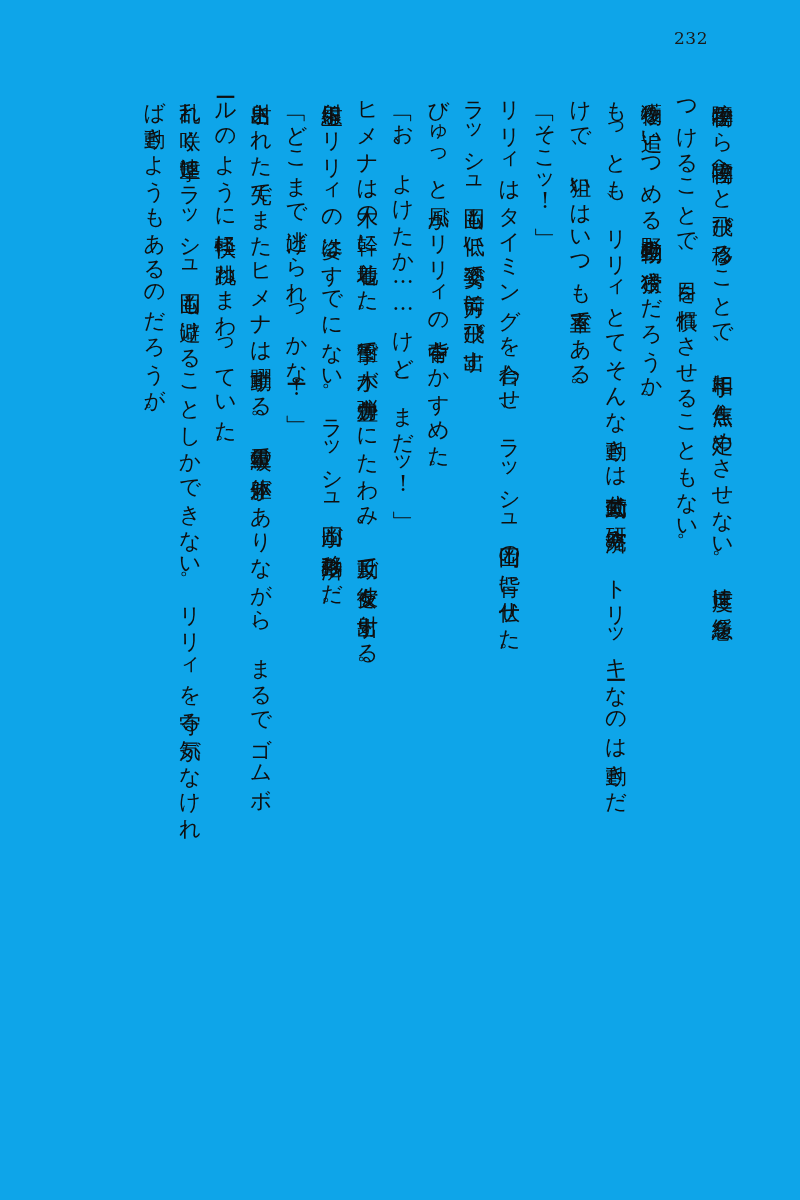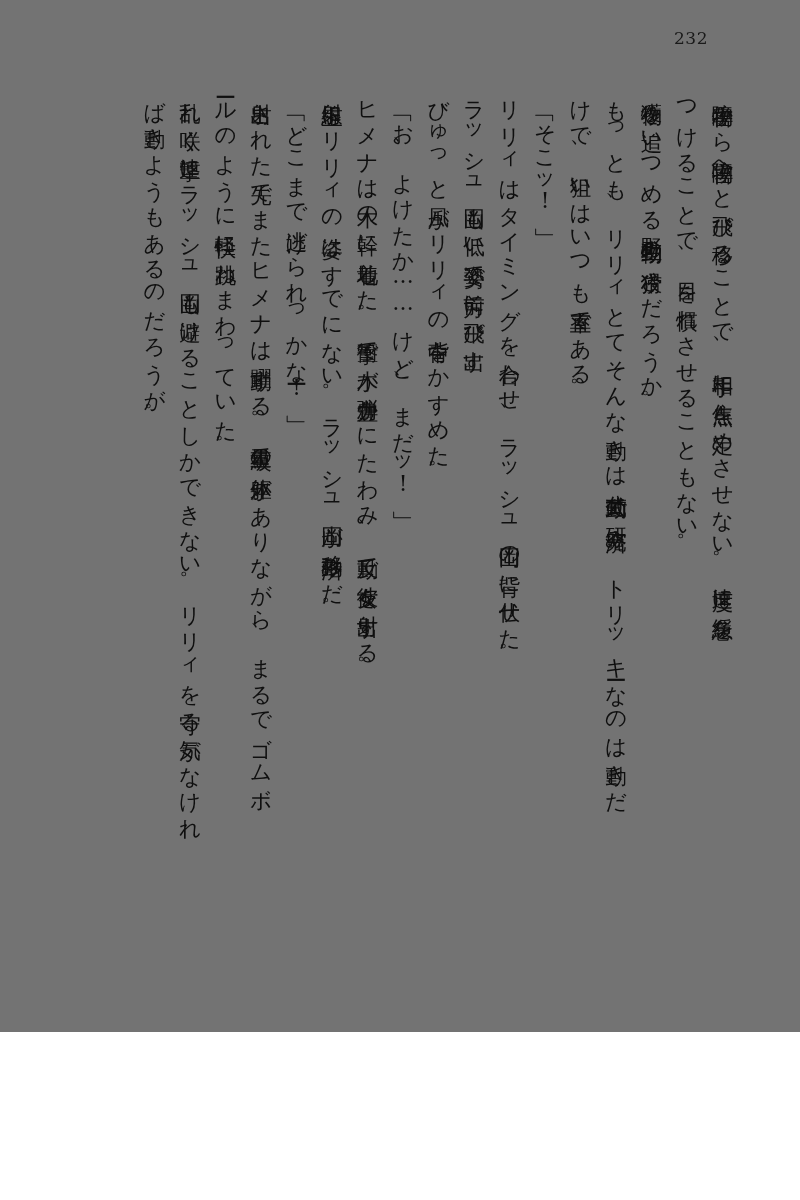--- a/index.html
+++ b/index.html
@@ -11,22 +11,22 @@
     width: 800px;
     height: 1200px;
     font-family: "DejaVu Serif", "Liberation Serif", serif;
     color: #111111;
     overflow: hidden;
   }
 
   #page {
     position: relative;
     width: 800px;
-    height: 1032px;
-    background: #737373;
+    height: 1200px;
+    background: #0ea5e9;
   }
 
   
   #page-number {
     position: absolute;
     top: 28px;
     right: 92px;
     font-size: 17px;
     letter-spacing: 0.5px;
     color: #1a1a1a;

